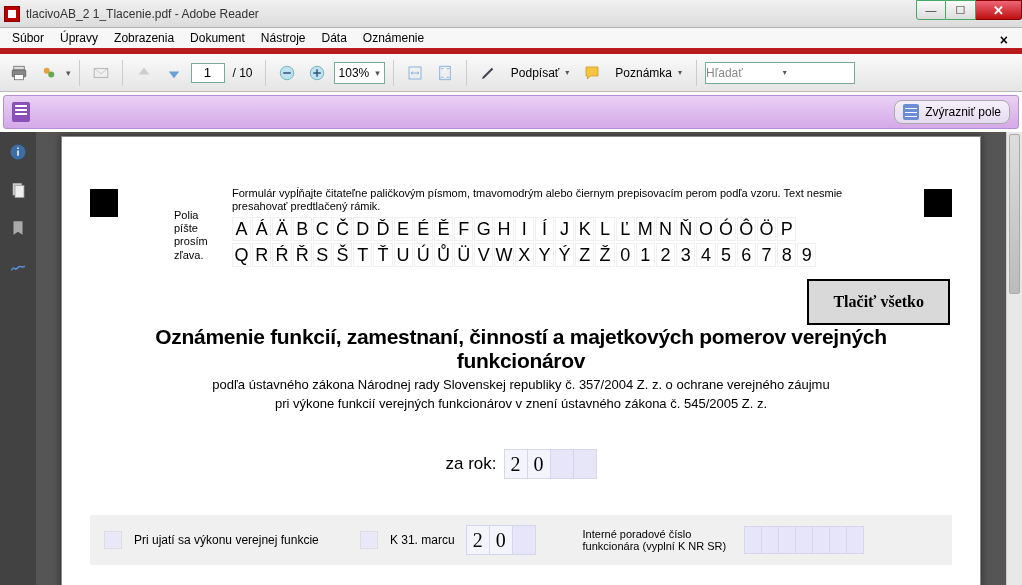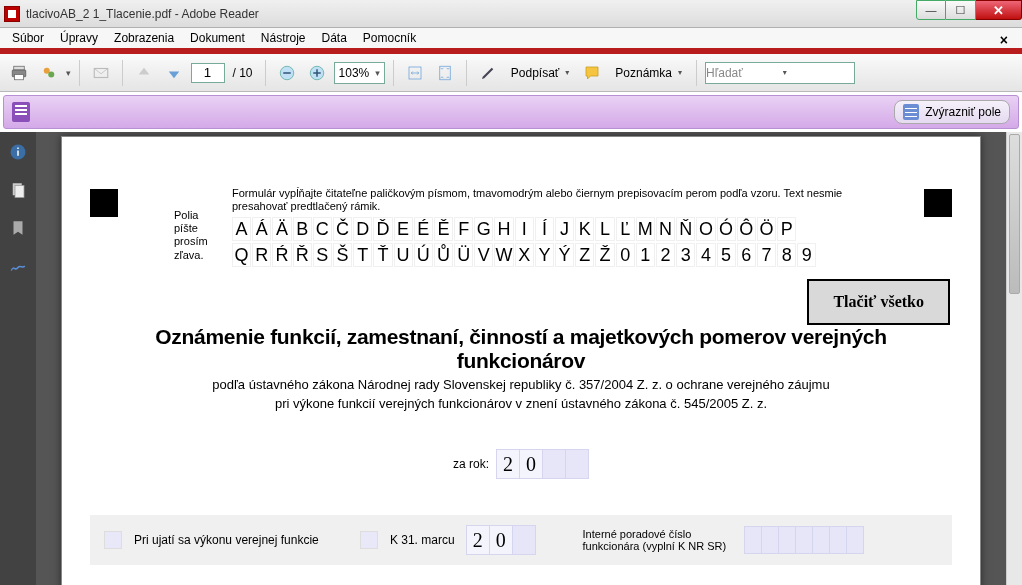--- a/index.html
+++ b/index.html
@@ -64,21 +64,21 @@
 .instr-top { font-size: 11px; margin-bottom: 4px; line-height:1.2; }
 .char-row { display:flex; gap:1px; margin-bottom:2px; }
 .char-box { width: 19.2px; height: 24px; background:#fff; border:1px solid #f0f0f0; display:flex; align-items:center; justify-content:center; font-size:18px; font-family: "Arial Narrow", Arial; }
 
 .print-btn { float:right; margin-top:10px; margin-right:2px; border:2px solid #000; background:#d9d9d9; padding: 12px 24px; font-size:16px; font-weight:bold; font-family: "Times New Roman", serif; }
 
 .main-title { clear:both; text-align:center; font-weight:bold; font-size:21px; margin-top: 20px; font-family: Arial; letter-spacing:-0.3px; }
 .subtitle { text-align:center; font-size:13px; margin-top:4px; }
 
 .year-row { display:flex; justify-content:center; align-items:center; gap:8px; margin-top: 38px; }
-.year-label { font-size:12px; }
+.year-label { font-size:17px; }
 .num-boxes { display:flex; }
 .num-box { width:24px; height:30px; border:1px solid #d5d5f0; background:#f4f4fc; display:flex; align-items:center; justify-content:center; font-size:20px; font-family:"Arial Narrow"; margin-left:-1px; }
 .num-box.empty { background:#e6e6f8; }
 
 .bottom-bar { background:#f0f0f0; margin-top:36px; padding: 10px 14px; display:flex; align-items:center; gap: 12px; font-size:12px; }
 .chk { width:18px; height:18px; background:#e8e8f8; border:1px solid #ddd; display:inline-block; flex-shrink:0; }
 .spacer { flex:0.15; }
 .intern-label { font-size:11px; line-height:1.1; max-width:150px; }
 .intern-boxes { display:flex; }
 .intern-boxes .num-box { width:18px; height:28px; }
@@ -96,21 +96,21 @@
   </div>
 </div>
 
 <div class="menubar">
   <span>Súbor</span>
   <span>Úpravy</span>
   <span>Zobrazenia</span>
   <span>Dokument</span>
   <span>Nástroje</span>
   <span>Dáta</span>
-  <span>Pomocník</span>
+  <span>Oznámenie</span>
   <span class="menu-close">×</span>
 </div>
 
 <div class="toolbar">
   <div class="tb-btn">
       <svg viewBox="0 0 24 24">
         <rect x="5" y="3" width="14" height="5" fill="#ddd" stroke="#666"></rect>
         <rect x="3" y="8" width="18" height="9" rx="1" fill="#888" stroke="#555"></rect>
         <rect x="6" y="14" width="12" height="7" fill="#fff" stroke="#666"></rect>
       </svg>

